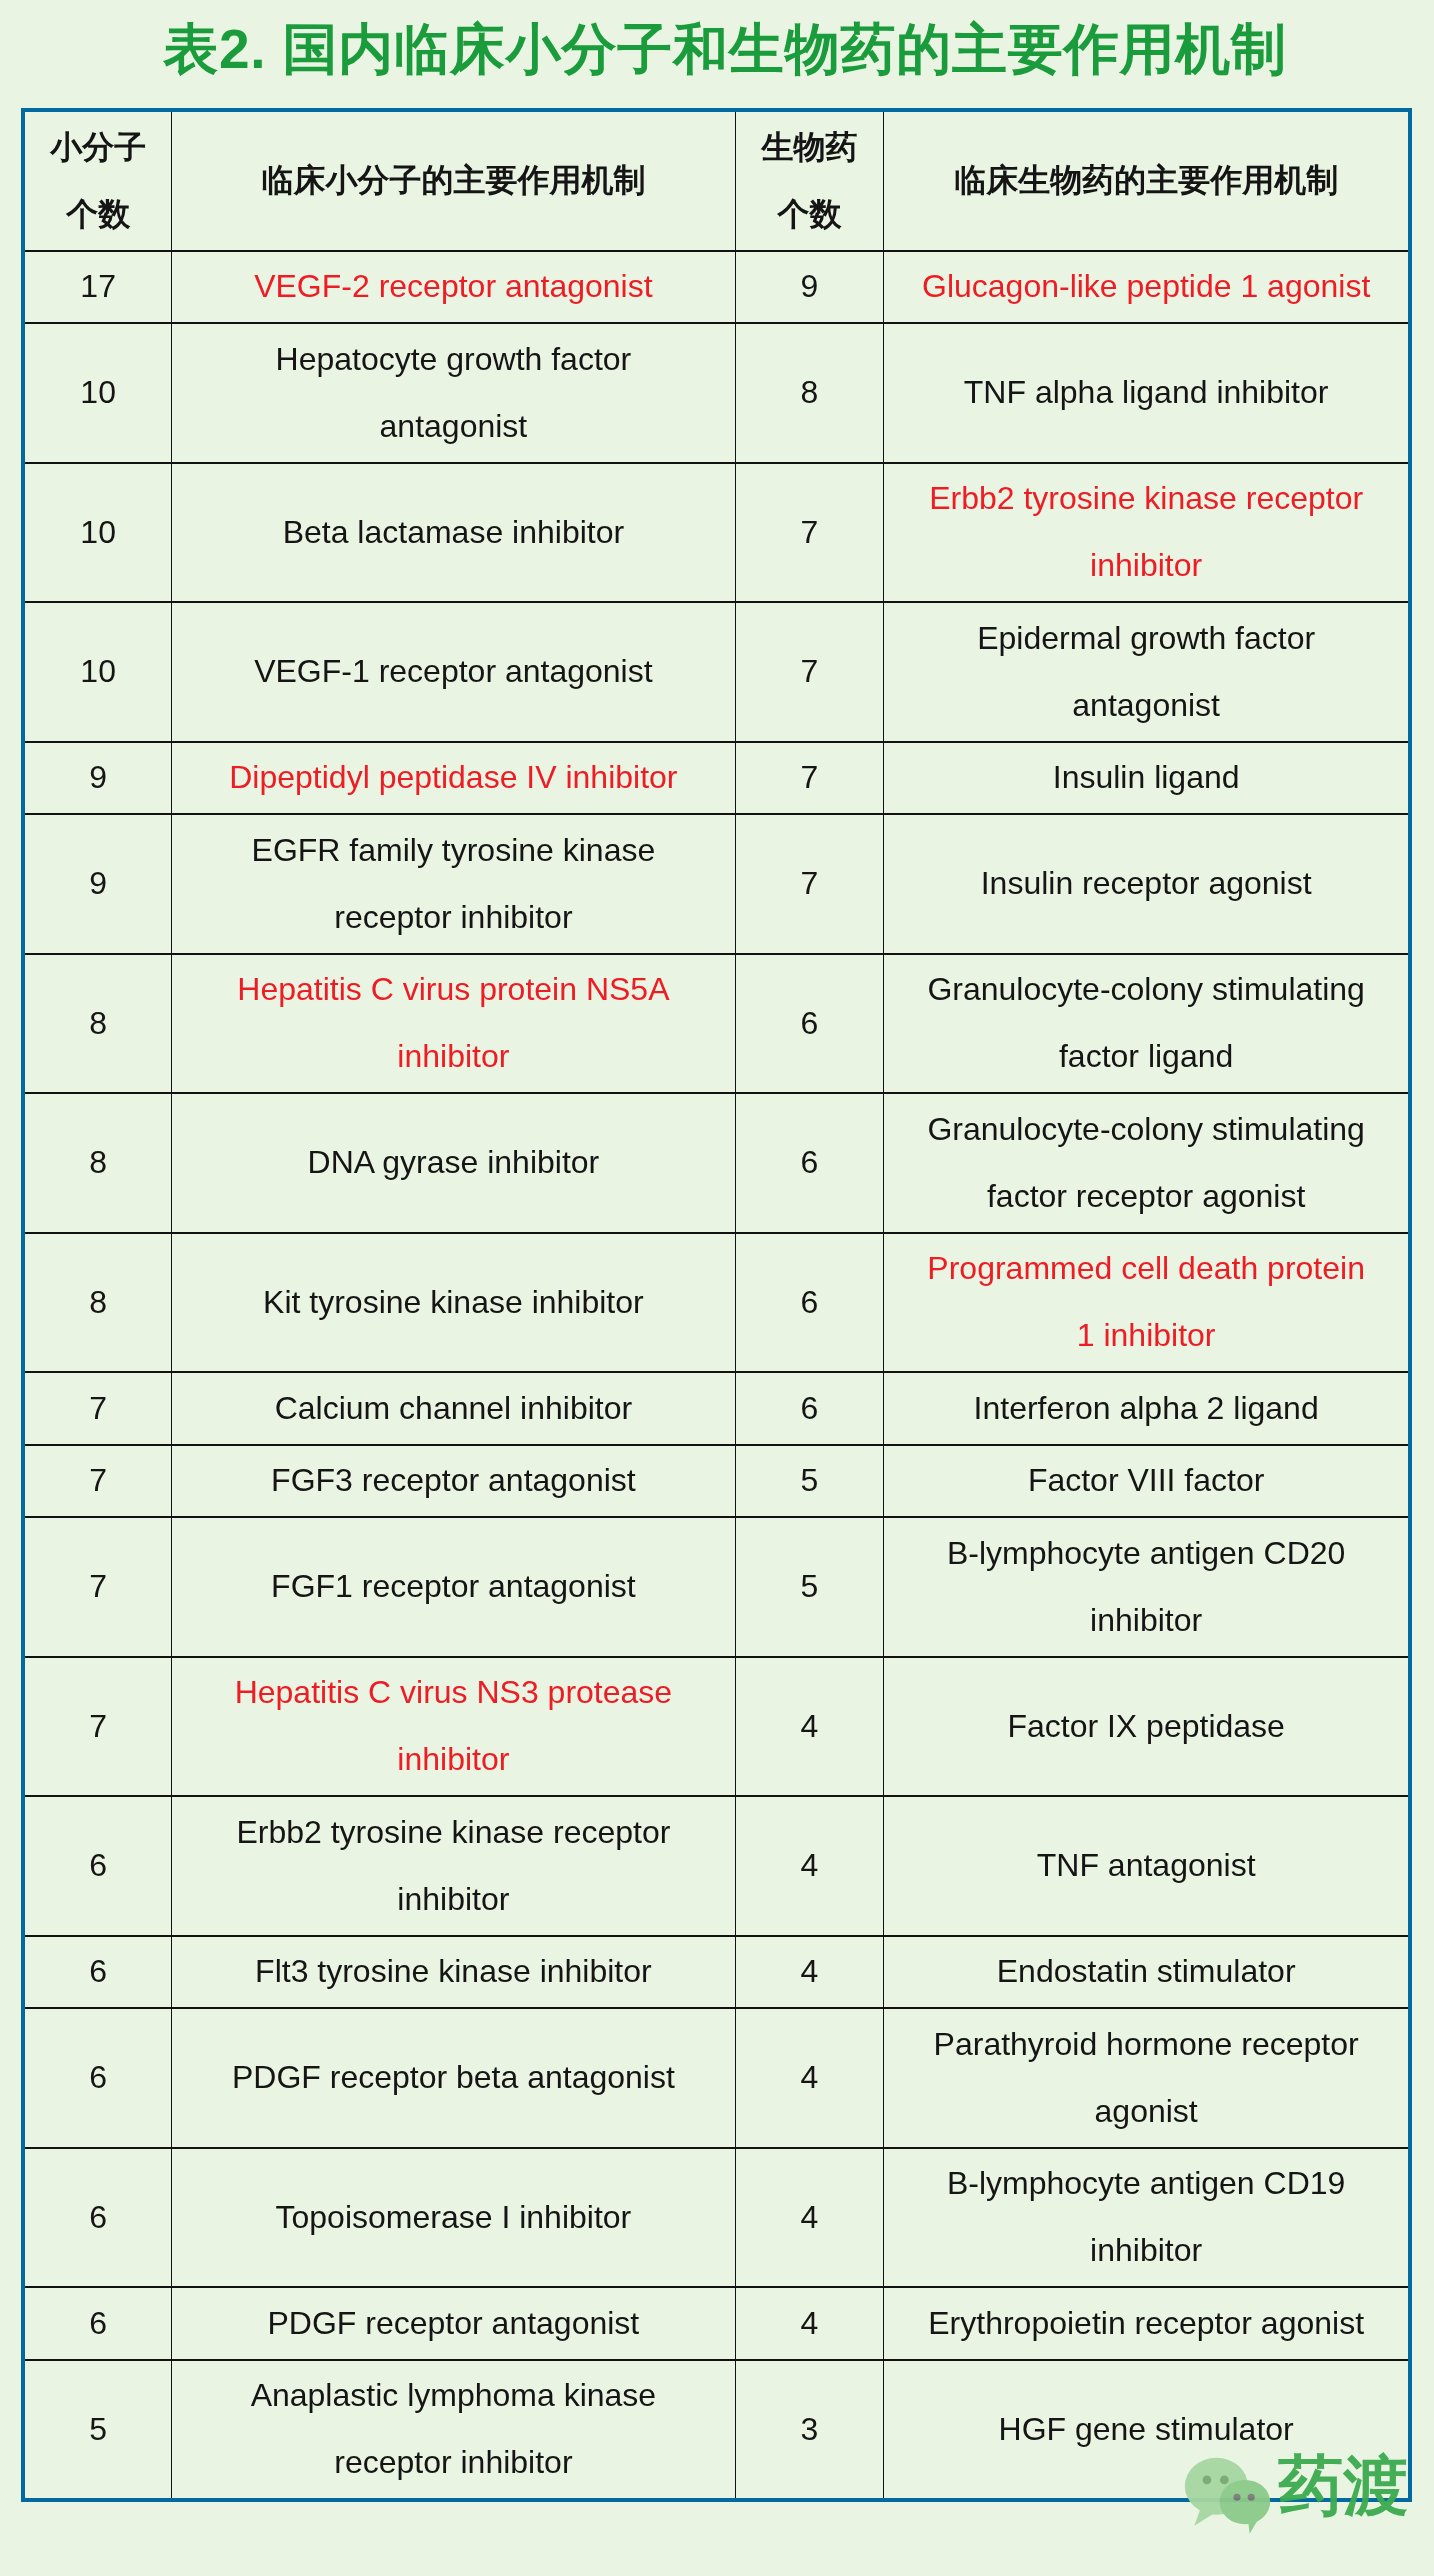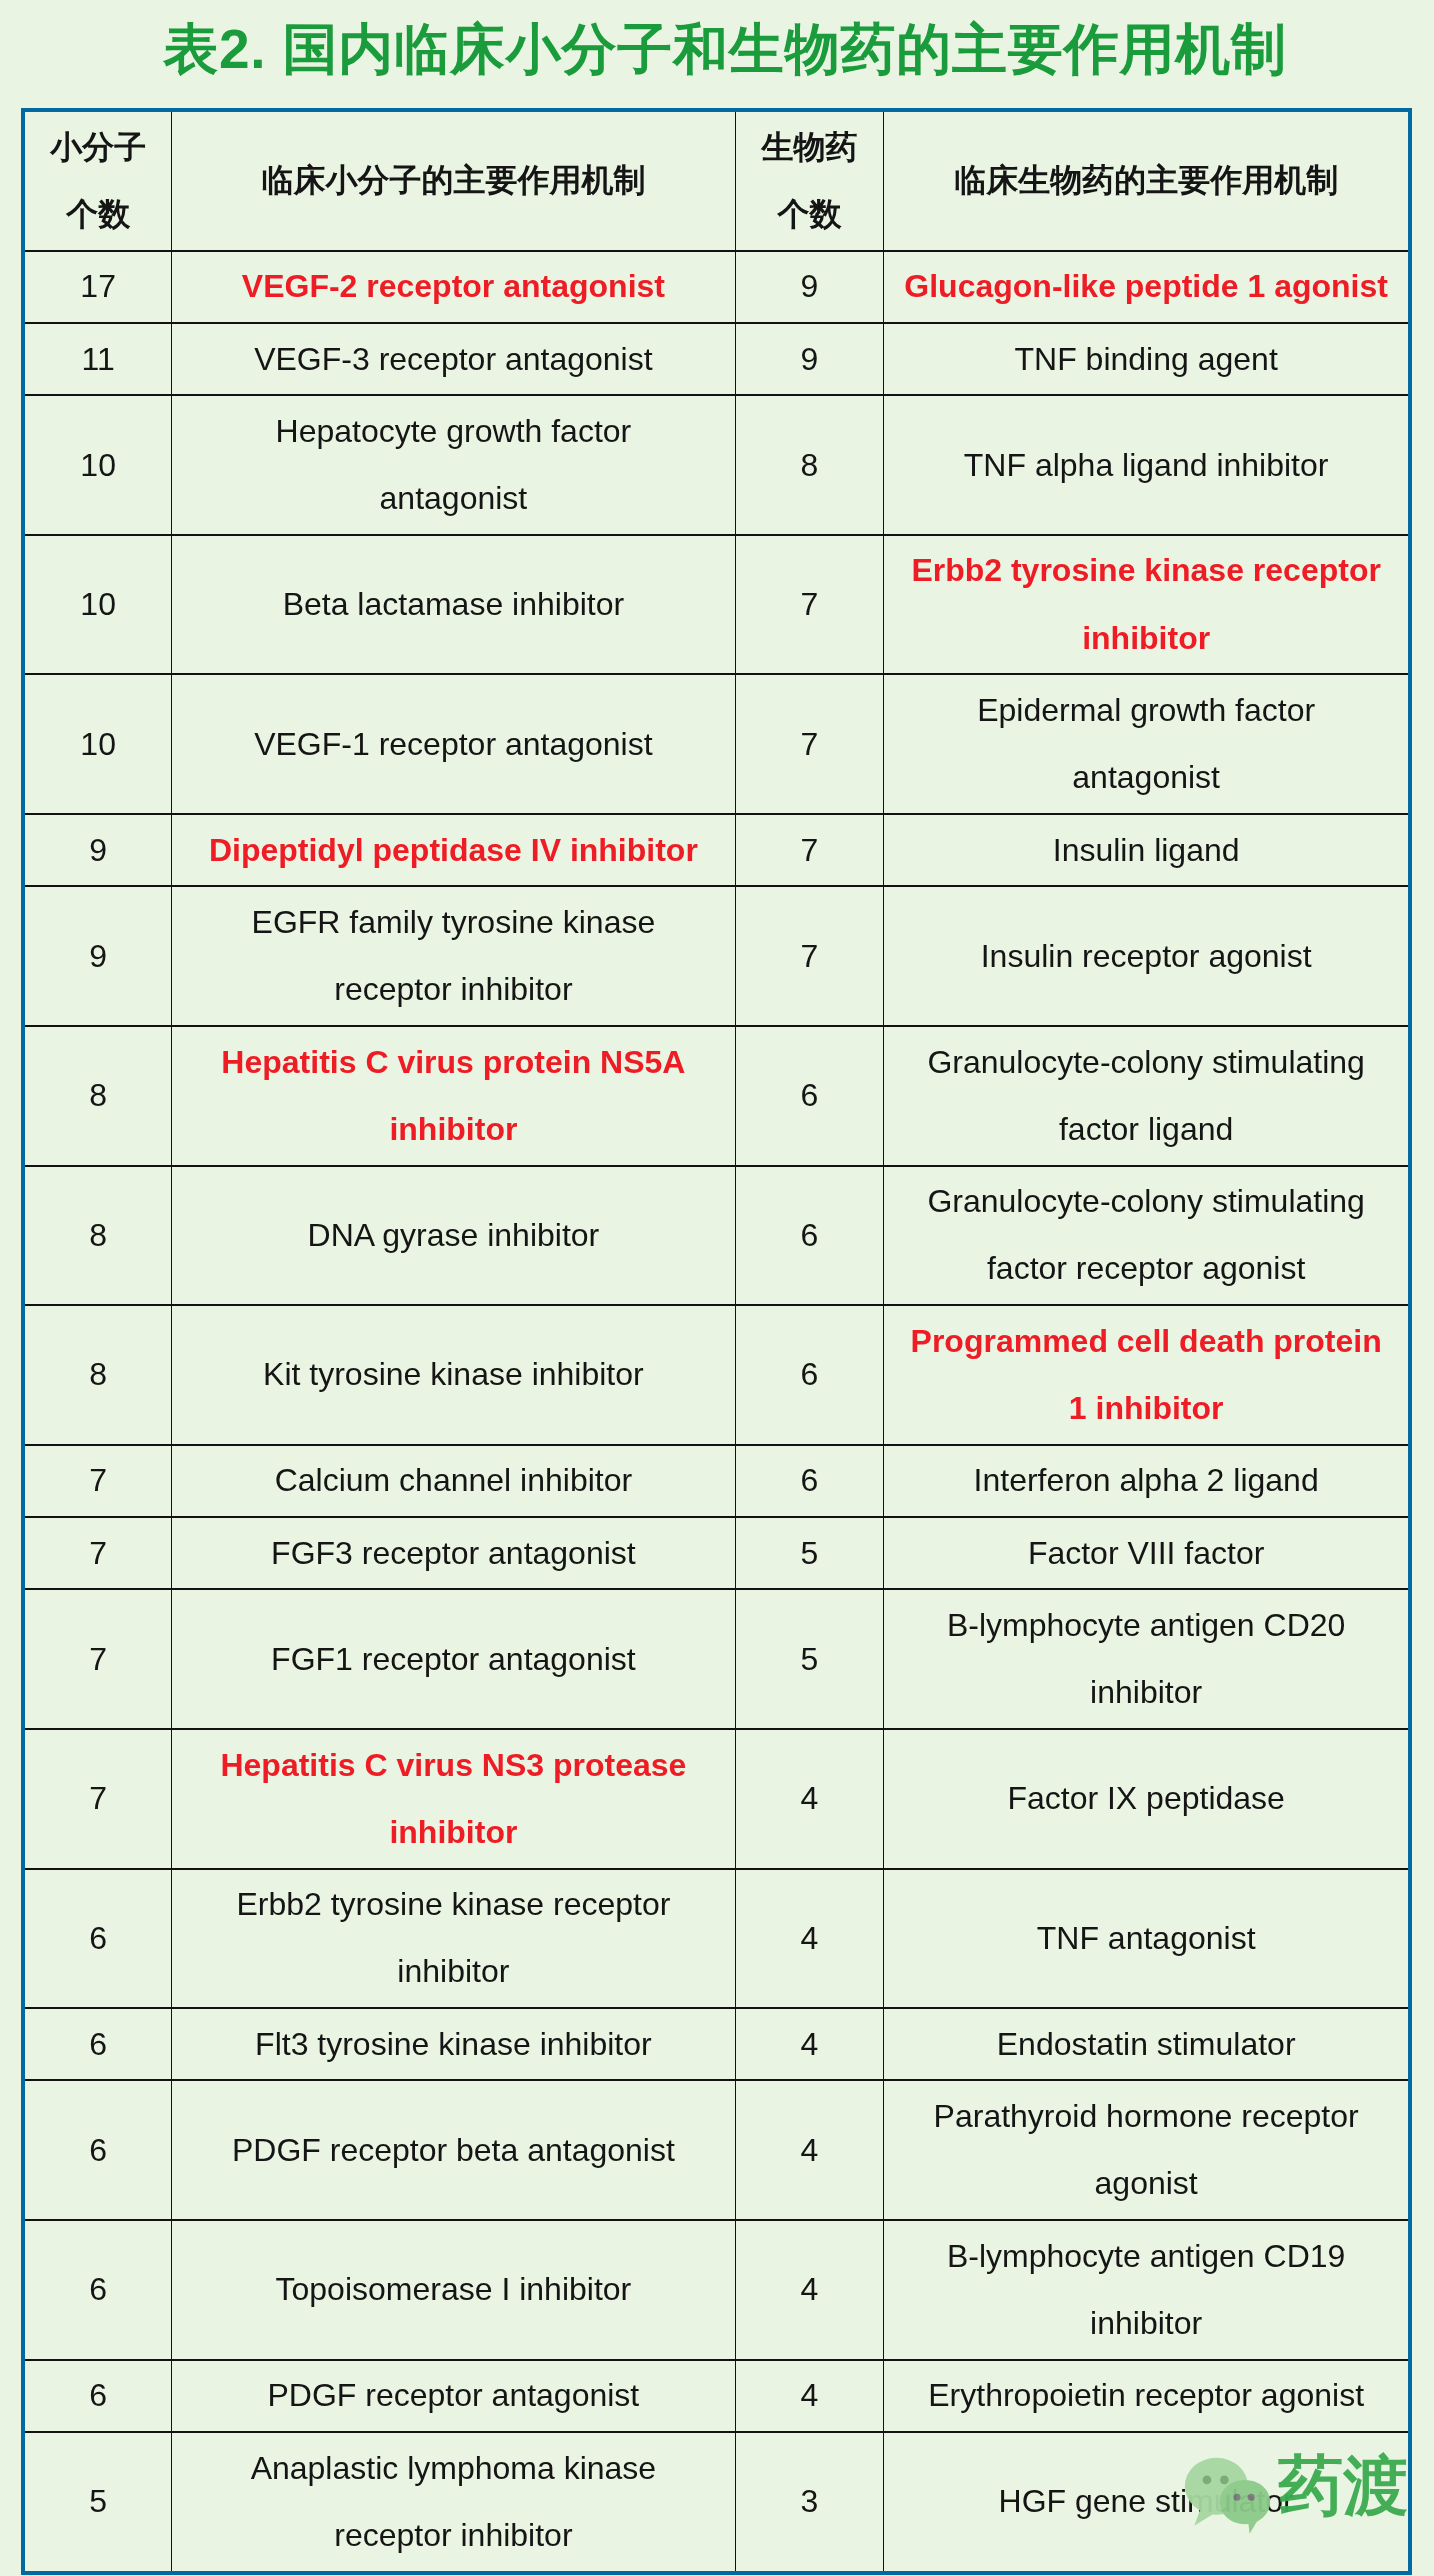--- a/index.html
+++ b/index.html
@@ -56,21 +56,21 @@
     height: 139px;
   }
   td {
     font-size: 32px;
     font-weight: normal;
     line-height: 2.1;
     height: 67px;
   }
   td.red {
     color: #ee1c24;
-    font-weight: bold;
+    font-weight: normal;
     margin-top: 36px;
   }
   .watermark {
     position: absolute;
     left: 1180px;
     top: 2453px;
     display: flex;
     opacity: 0.95;
   }
   .watermark .bubbles { width: 95px; height: 83px; }
@@ -108,26 +108,20 @@
       </tr>
     </thead>
     <tbody>
         <tr>
           <td>17</td>
           <td class="red">VEGF-2 receptor antagonist</td>
           <td>9</td>
           <td class="red">Glucagon-like peptide 1 agonist</td>
         </tr>
         <tr>
-          <td>11</td>
-          <td>VEGF-3 receptor antagonist</td>
-          <td>9</td>
-          <td>TNF binding agent</td>
-        </tr>
-        <tr>
           <td>10</td>
           <td>Hepatocyte growth factor
 antagonist</td>
           <td>8</td>
           <td>TNF alpha ligand inhibitor</td>
         </tr>
         <tr>
           <td>10</td>
           <td>Beta lactamase inhibitor</td>
           <td>7</td>

